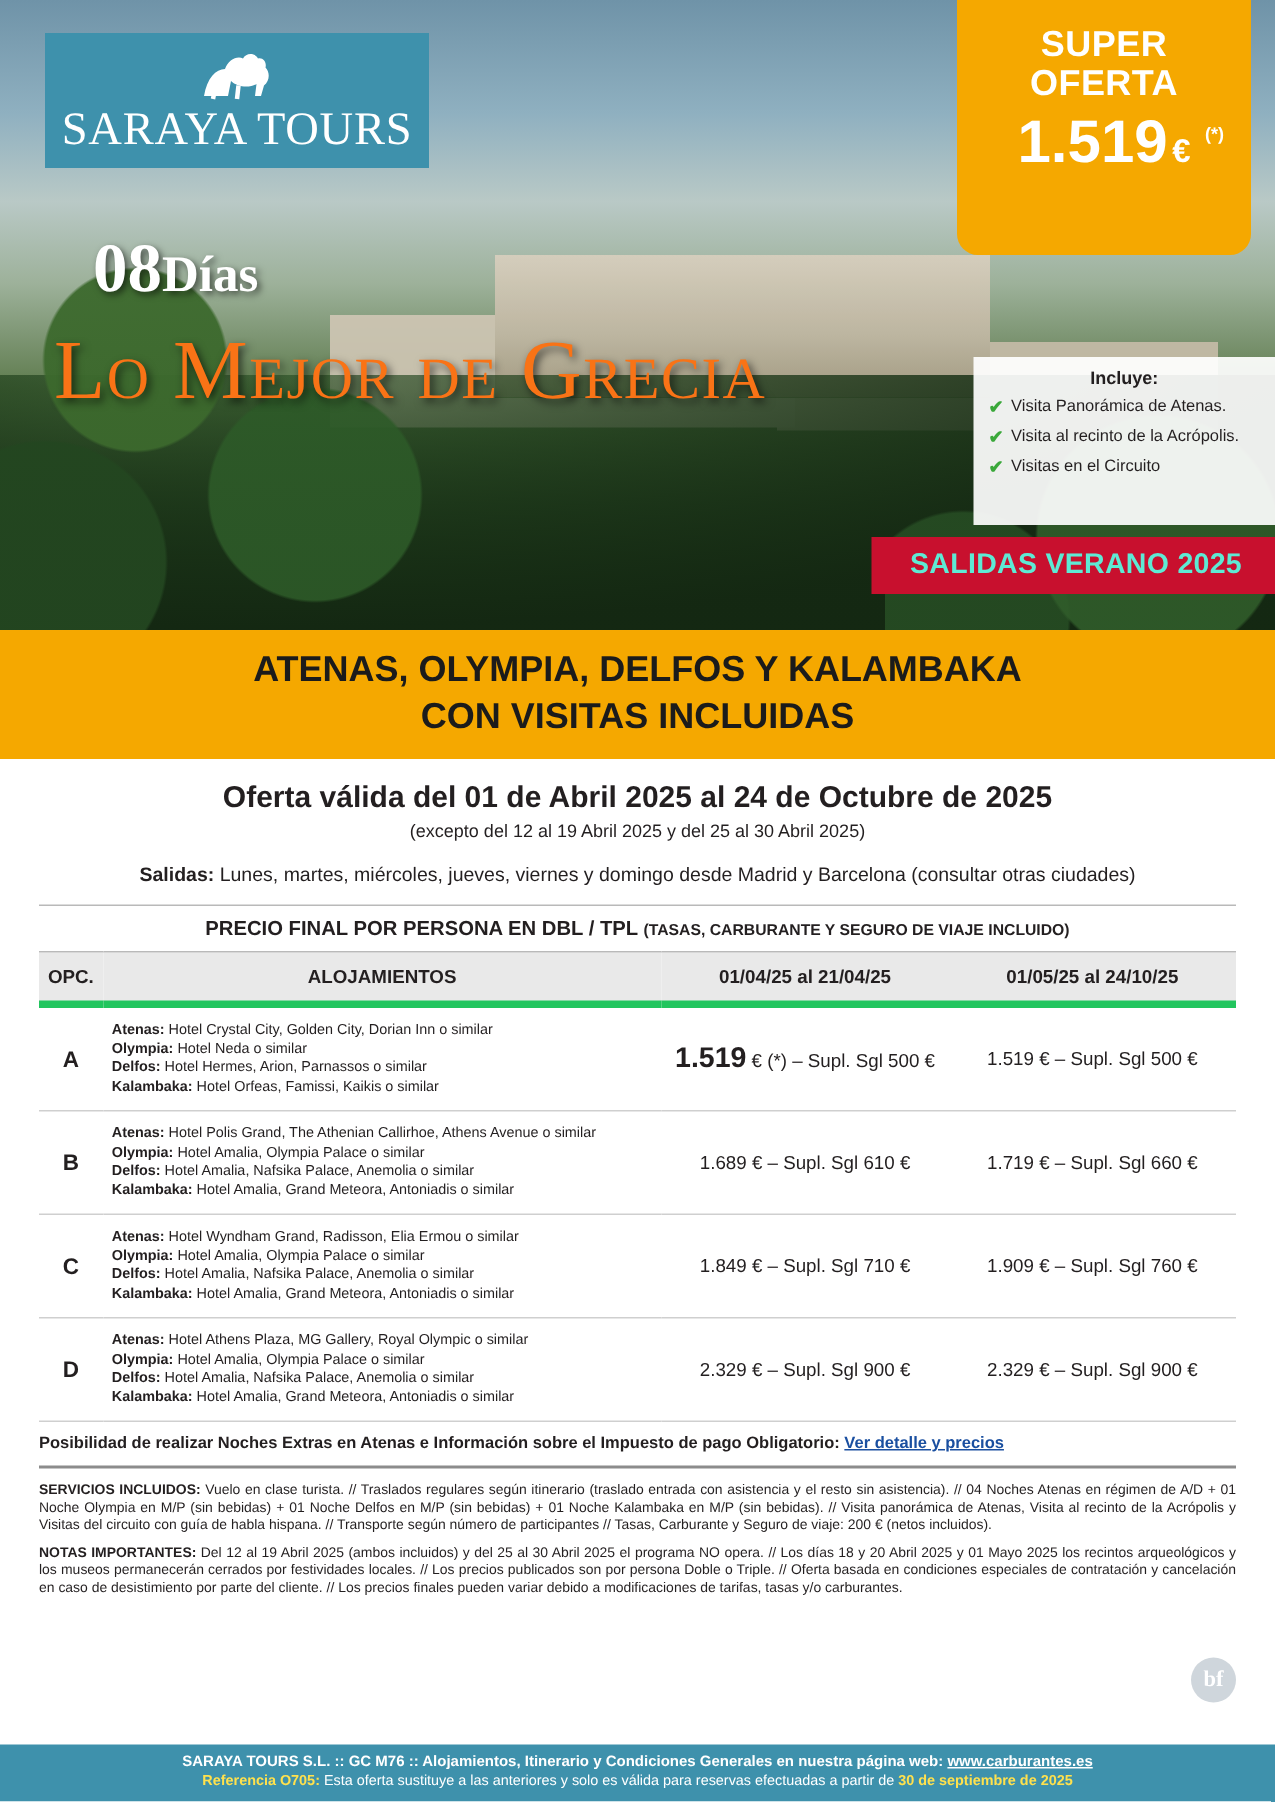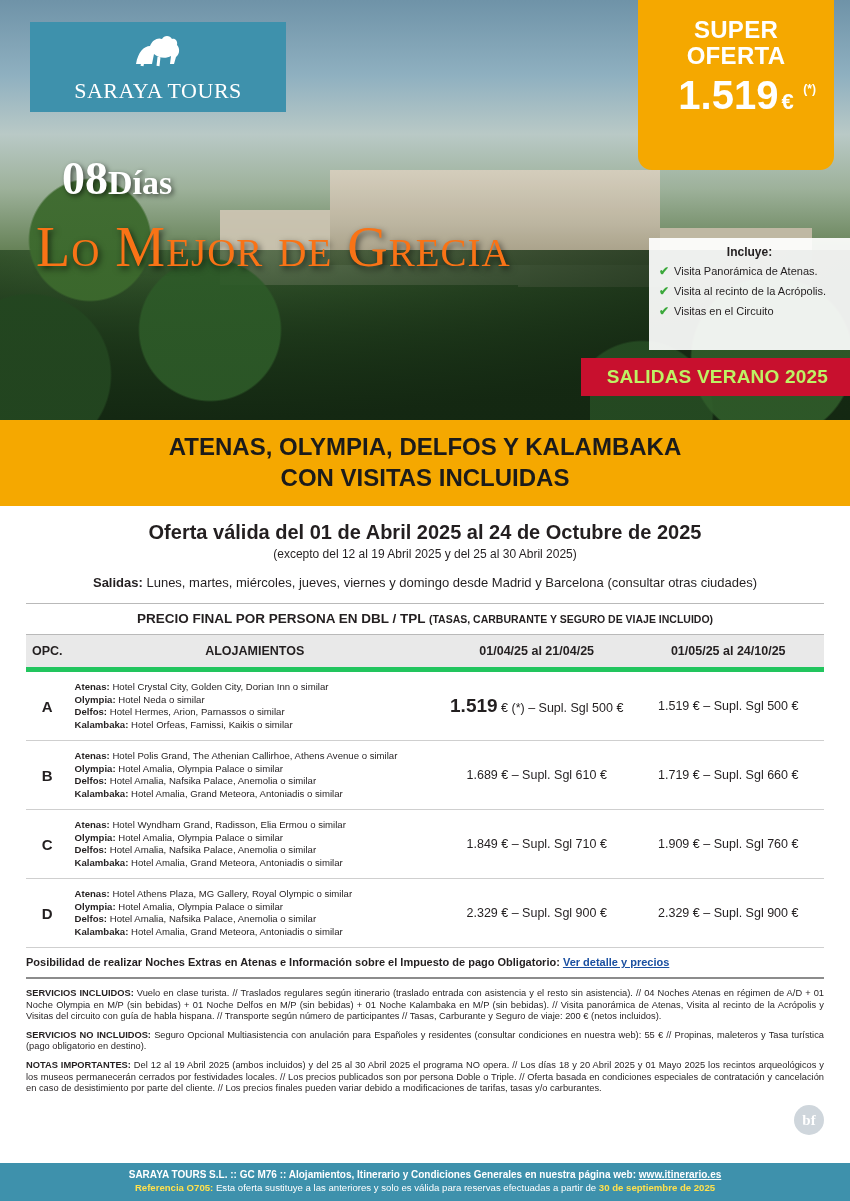--- a/index.html
+++ b/index.html
@@ -55,21 +55,21 @@
 
   
   .logo-box {
     position:absolute; left:30px; top:22px;
     width:256px; height:90px;
     background:#3e91ac;
     display:flex; align-items:flex-end; justify-content:center;
     padding-bottom:8px;
   }
   .logo-text {
-    color:#fff; font-size:22px; letter-spacing:.5px; font-weight:400;
+    color:#fff; font-size:31px; letter-spacing:.5px; font-weight:400;
     font-family:"Liberation Serif", serif;
   }
   .logo-mark {
     position:absolute; top:8px; left:50%; transform:translateX(-50%);
     width:60px; height:42px;
   }
 
   
   .super-badge {
     position:absolute; right:16px; top:0;
@@ -119,21 +119,21 @@
     padding:7px 10px 9px 10px;
   }
   .includes h4 { margin:0 0 6px 0; font-size:12px; text-align:center; }
   .inc-row { display:flex; gap:5px; align-items:flex-start; margin-bottom:7px; }
   .inc-row .chk { color:#3aa83a; font-size:12px; line-height:13px; font-weight:bold;}
   .inc-row span.txt { font-size:11px; line-height:13px; }
 
   
   .ribbon {
     position:absolute; right:0; bottom:24px;
-    background:#c8102e; color:#bef264;
+    background:#c8102e; color:#5eead4;
     font-size:19px; font-weight:bold;
     padding:8px 22px 8px 26px;
     letter-spacing:.2px;
   }
 
   
   .band {
     width:850px; background:#f5a800; color:#1b1b1b;
     text-align:center; padding:11px 0 13px 0;
   }
@@ -332,26 +332,25 @@
       </tr>
     </tbody>
   </table>
   <div class="note-extra">
     <span>Posibilidad de realizar Noches Extras en Atenas e Información sobre el Impuesto de pago Obligatorio</span><span>: </span><a href="#">Ver detalle y precios</a>
   </div>
 </div>
 
 <div class="legal">
   <p><b>SERVICIOS INCLUIDOS:</b><span> Vuelo en clase turista. // Traslados regulares según itinerario (traslado entrada con asistencia y el resto sin asistencia). // 04 Noches Atenas en régimen de A/D + 01 Noche Olympia en M/P (sin bebidas) + 01 Noche Delfos en M/P (sin bebidas) + 01 Noche Kalambaka en M/P (sin bebidas). // Visita panorámica de Atenas, Visita al recinto de la Acrópolis y Visitas del circuito con guía de habla hispana. // Transporte según número de participantes // Tasas, Carburante y Seguro de viaje: 200 € (netos incluidos).</span></p>
-  <p><b>SERVICIOS NO INCLUIDOS:</b><span> Seguro Opcional Multiasistencia con anulación para Españoles y residentes (consultar condiciones en nuestra web): 55 € // Propinas, maleteros y Tasa turística (pago obligatorio en destino).</span></p>
   <p><b>NOTAS IMPORTANTES:</b><span> Del 12 al 19 Abril 2025 (ambos incluidos) y del 25 al 30 Abril 2025 el programa NO opera. // Los días 18 y 20 Abril 2025 y 01 Mayo 2025 los recintos arqueológicos y los museos permanecerán cerrados por festividades locales. // Los precios publicados son por persona Doble o Triple. // Oferta basada en condiciones especiales de contratación y cancelación en caso de desistimiento por parte del cliente. // Los precios finales pueden variar debido a modificaciones de tarifas, tasas y/o carburantes.</span></p>
 </div>
 
 <div class="bf">bf</div>
 
 <div class="footer">
   <div class="f1">
-    <span>SARAYA TOURS S.L. :: GC M76 ::  Alojamientos, Itinerario y Condiciones Generales en nuestra página web: </span><a href="#">www.itinerario.es</a>
+    <span>SARAYA TOURS S.L. :: GC M76 ::  Alojamientos, Itinerario y Condiciones Generales en nuestra página web: </span><a href="#">www.carburantes.es</a>
   </div>
   <div class="f2">
     <span class="ref">Referencia O705:</span><span> Esta oferta sustituye a las anteriores y solo es válida para reservas efectuadas a partir de </span><span class="date">30 de septiembre de 2025</span>
   </div>
 </div>
 
 </body></html>

